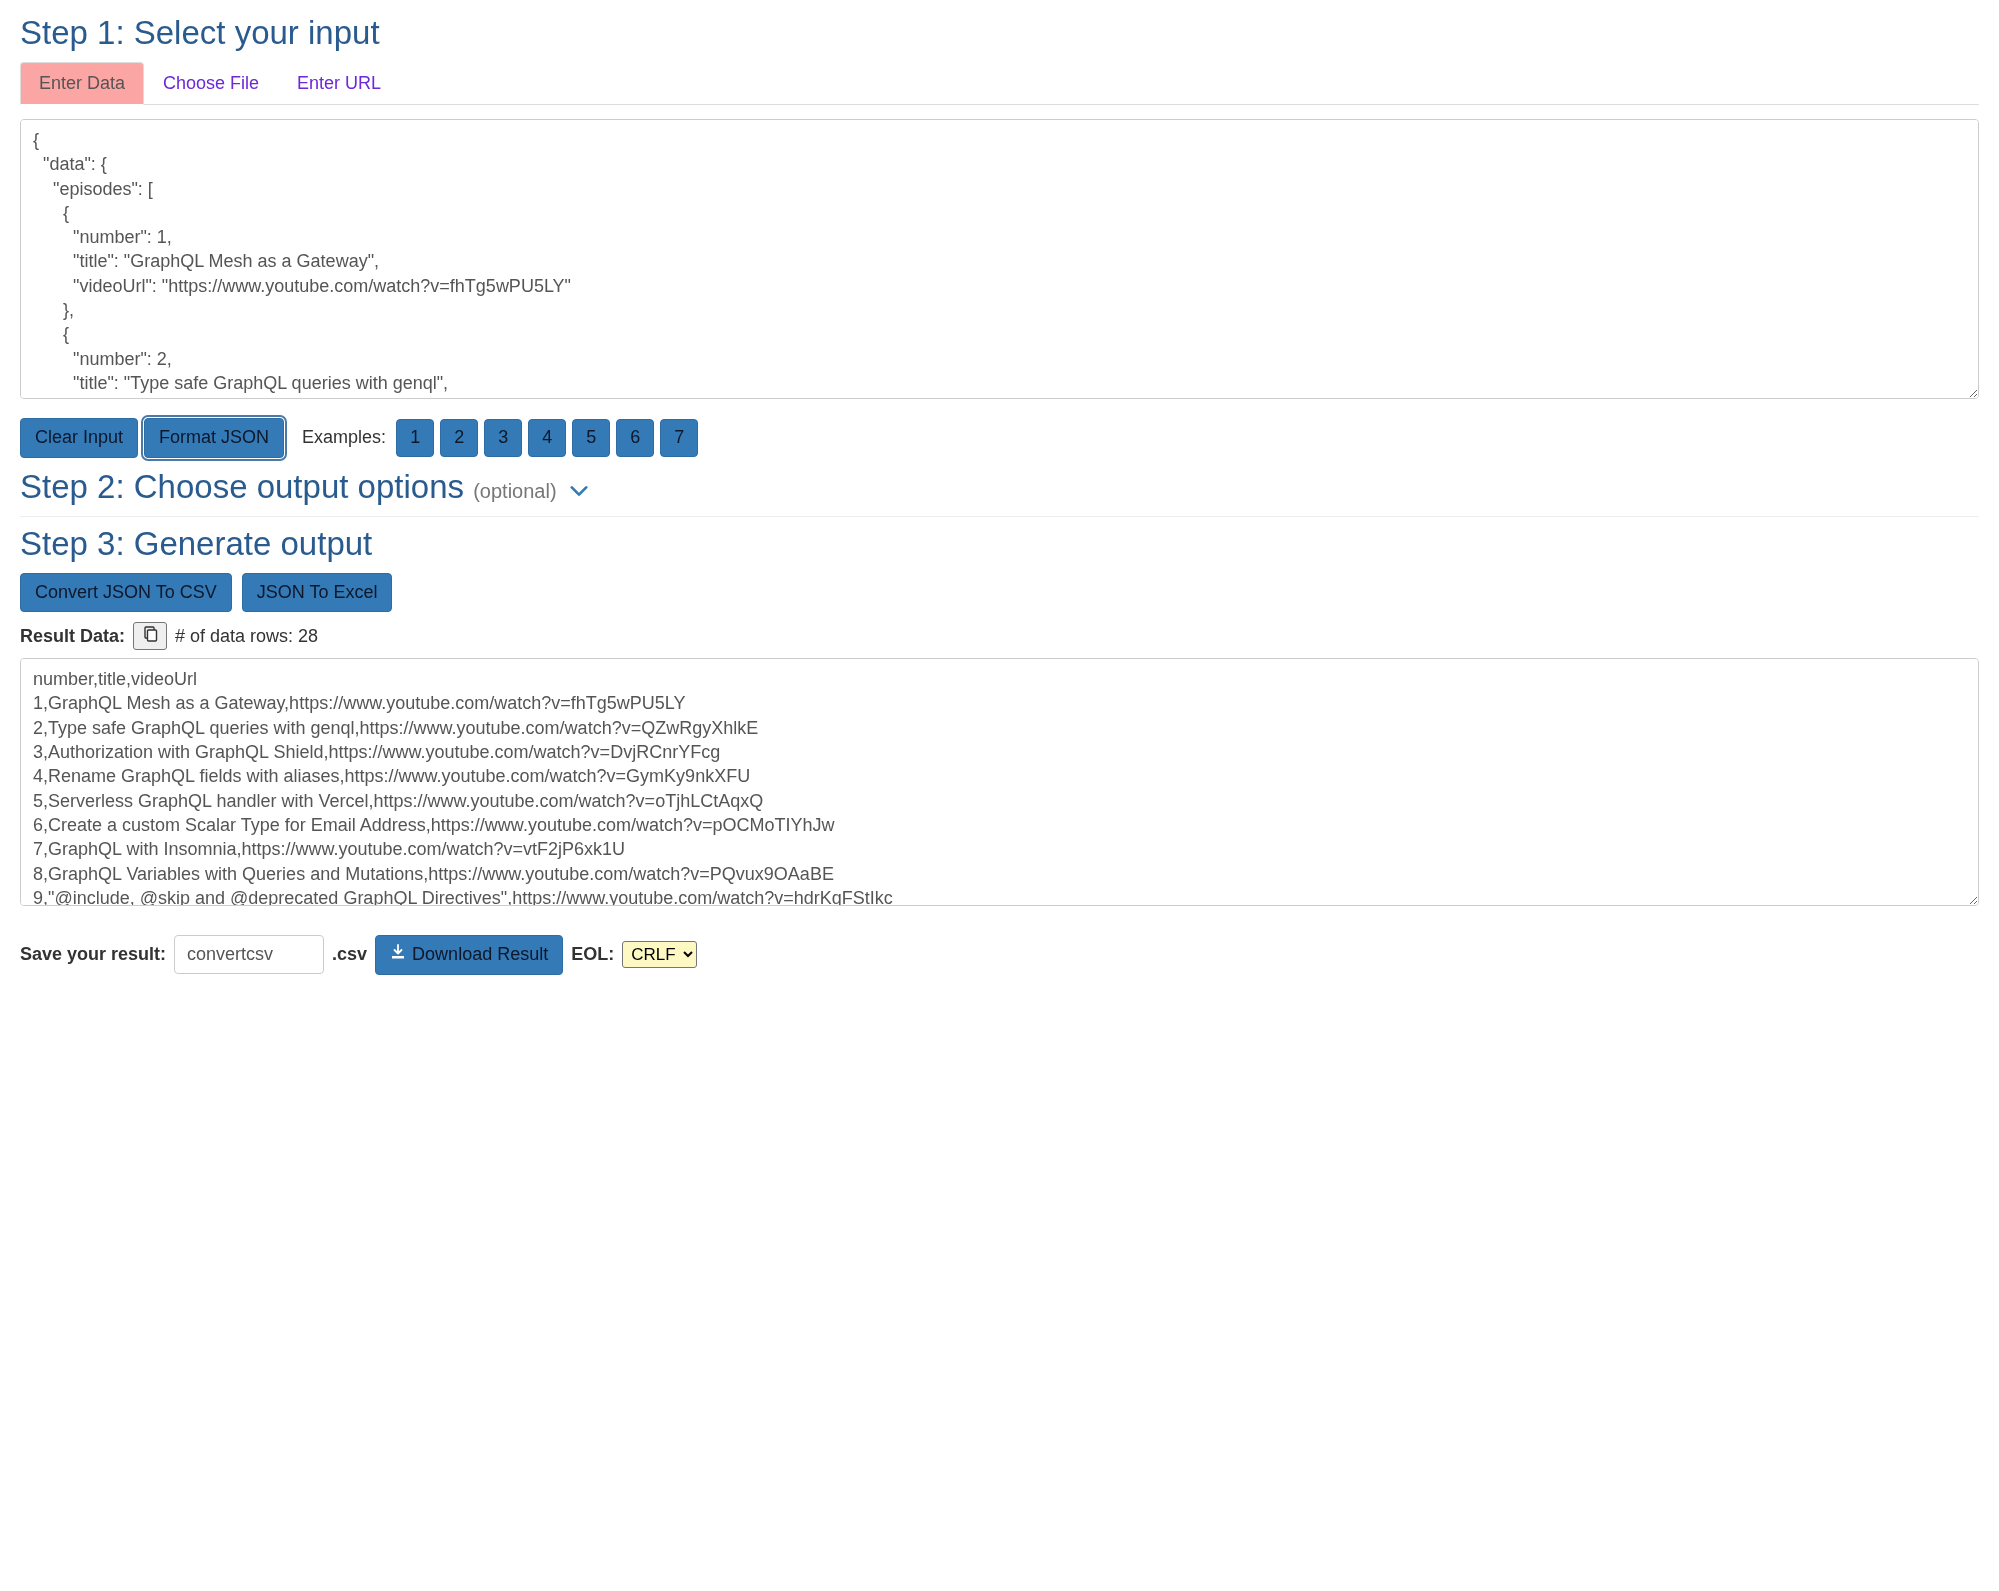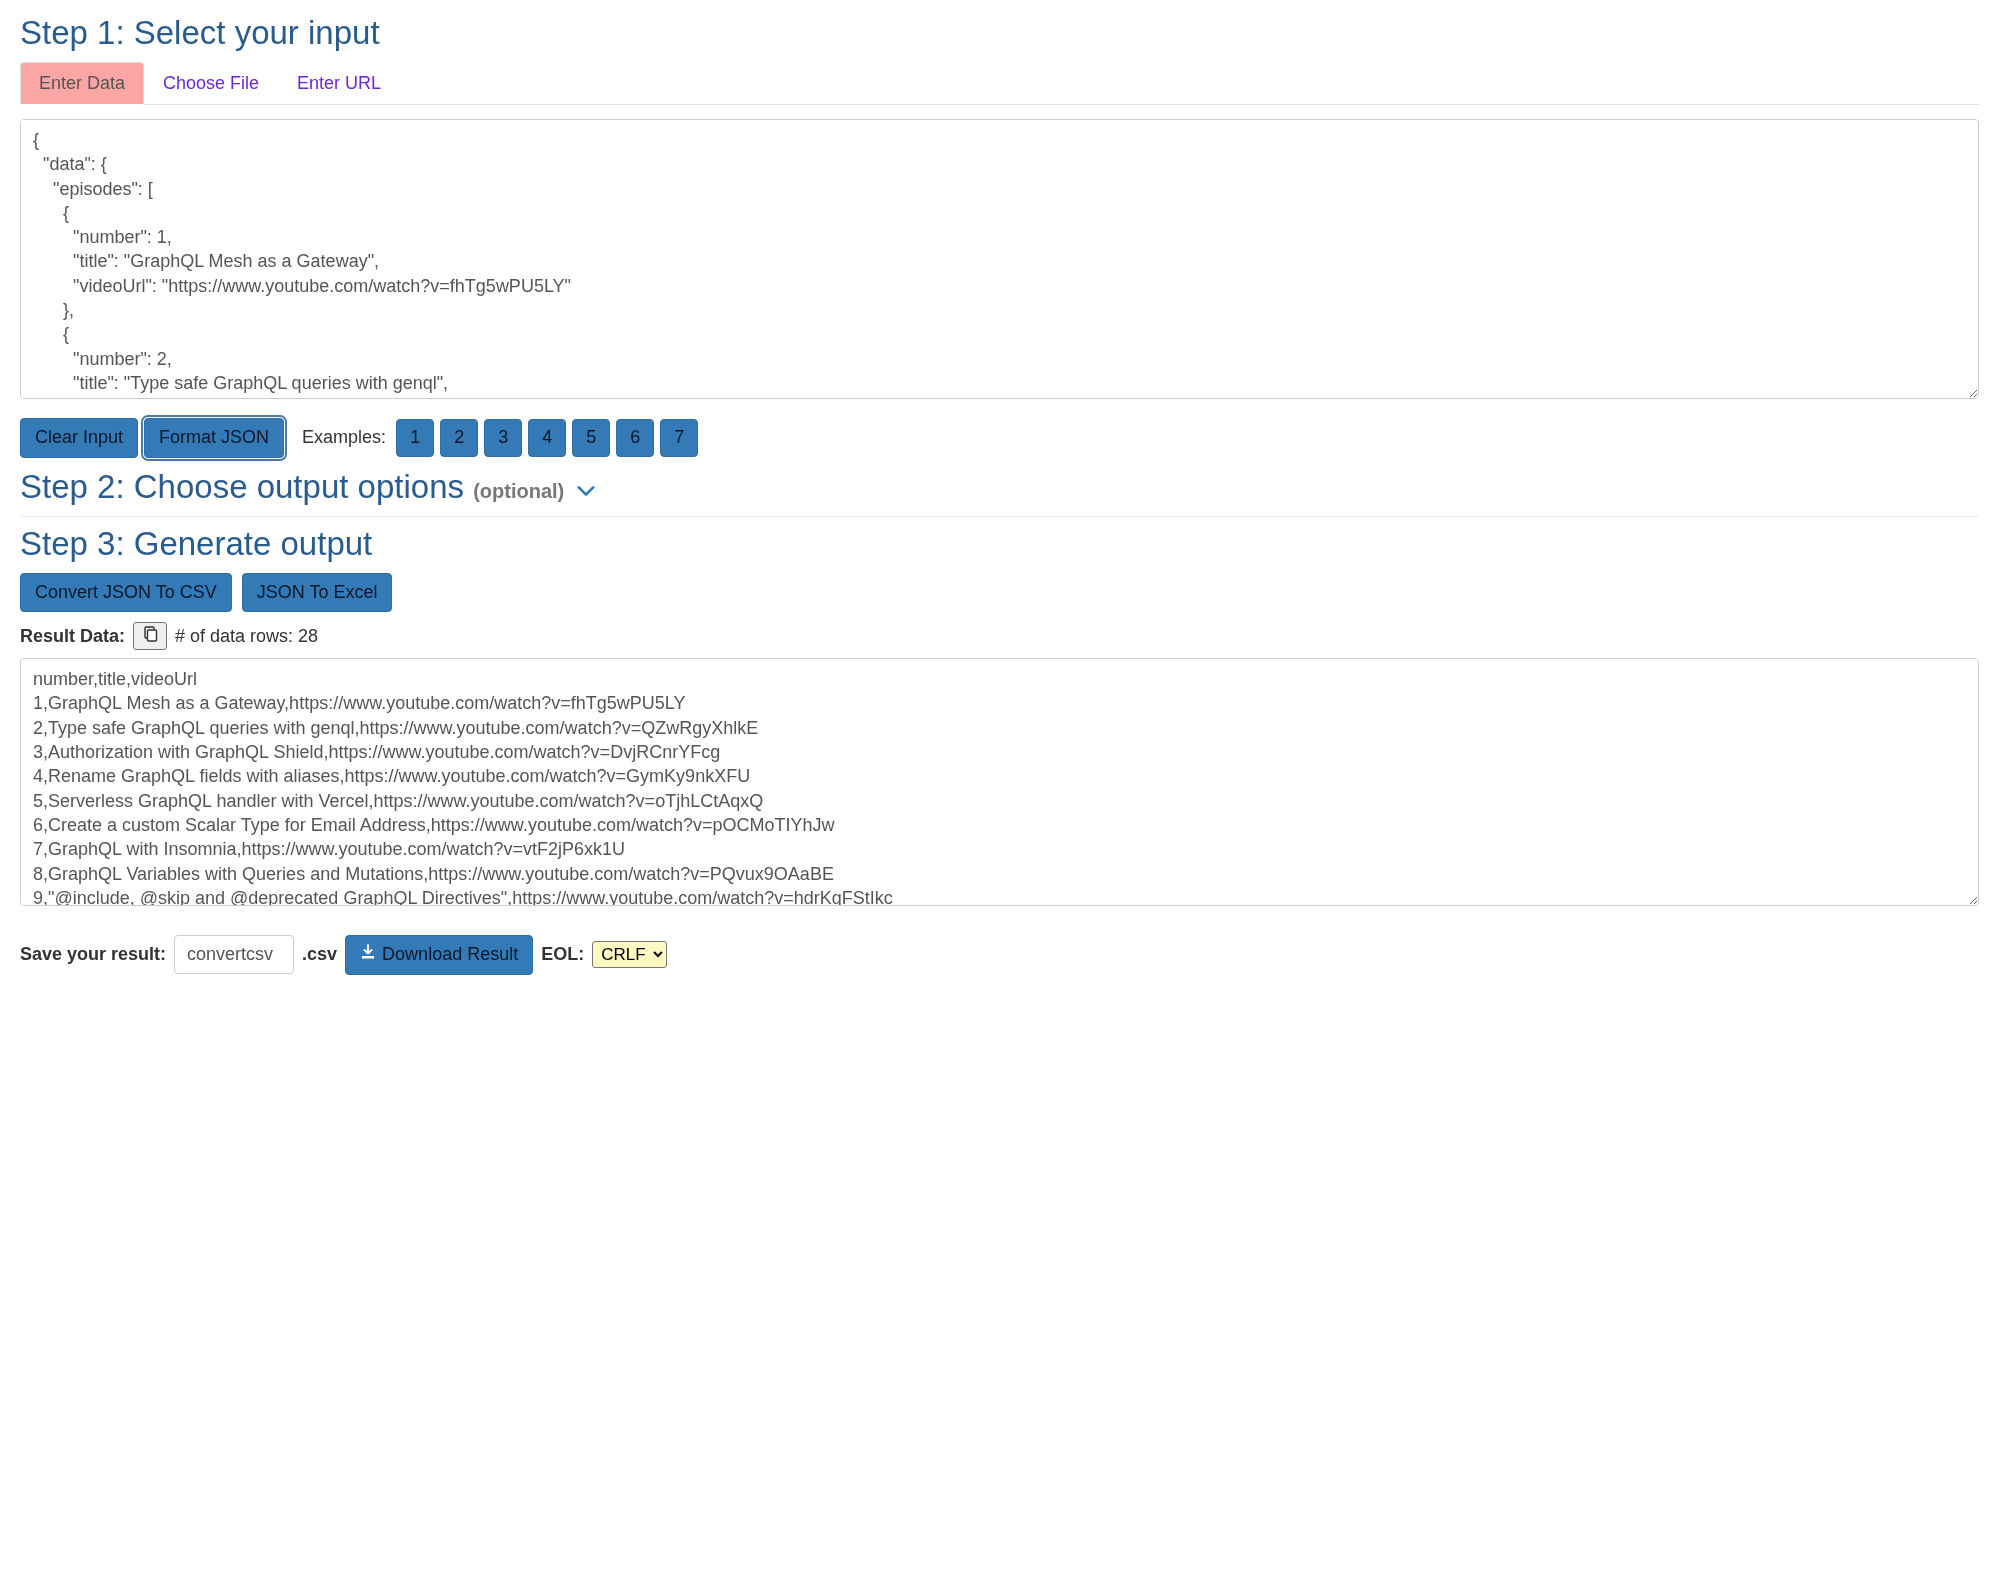--- a/index.html
+++ b/index.html
@@ -12,21 +12,21 @@
     background: #fff;
   }
   h2.step-title {
     font-size: 33px;
     font-weight: 500;
     color: #2a5b8f;
     margin: 0 0 10px 0;
   }
   h2.step-title .optional {
     font-size: 20px;
-    font-weight: 700;
+    font-weight: 400;
     color: #777;
   }
   .chevron {
     display: inline-block;
     color: #337ab7;
     font-size: 20px;
     margin-left: 4px;
     cursor: pointer;
   }
   
@@ -109,21 +109,21 @@
     justify-content: center;
     cursor: pointer;
     font-size: 16px;
   }
   .text-input {
     font-size: 18px;
     padding: 8px 12px;
     border: 1px solid #ccc;
     border-radius: 4px;
     color: #555;
-    width: 120px;
+    width: 150px;
   }
   select {
     font-size: 17px;
     padding: 2px 4px;
     border: 1px solid #767676;
     border-radius: 3px;
     background: #fef9c3;
   }
   .save-row { display: flex; align-items: center; gap: 8px; margin-top: 24px; flex-wrap: wrap; }
   .bold { font-weight: 700; }

